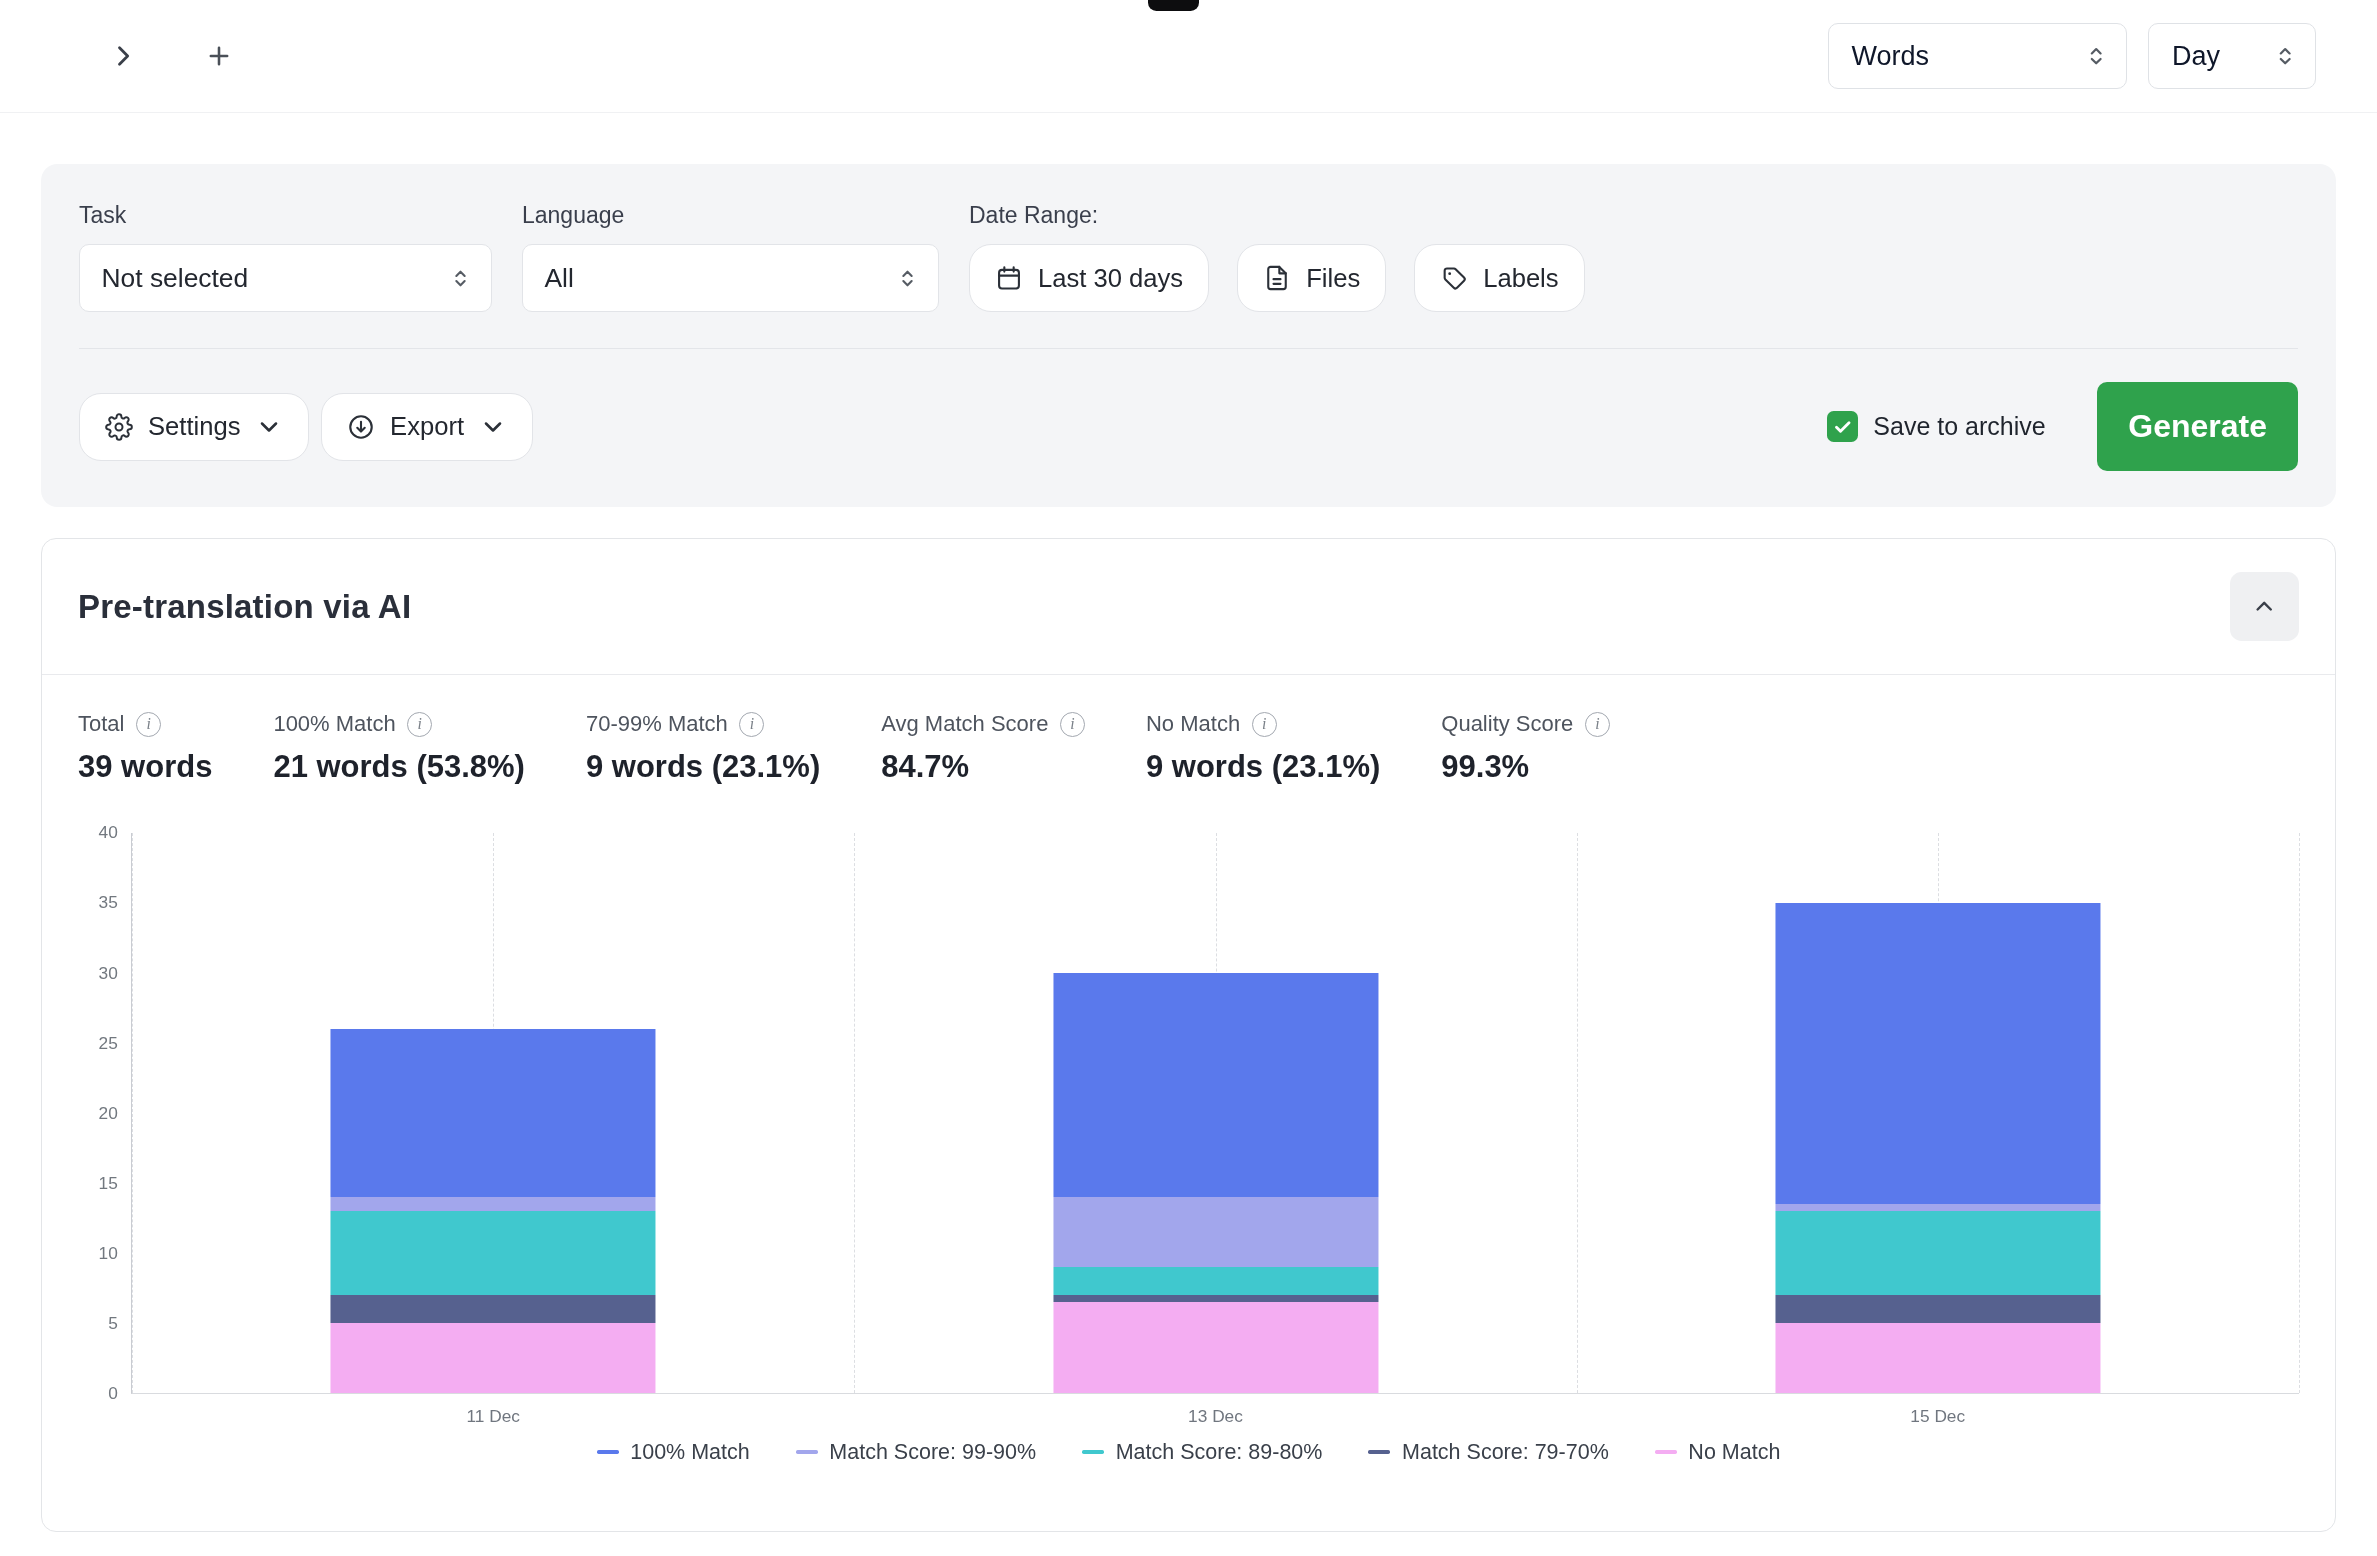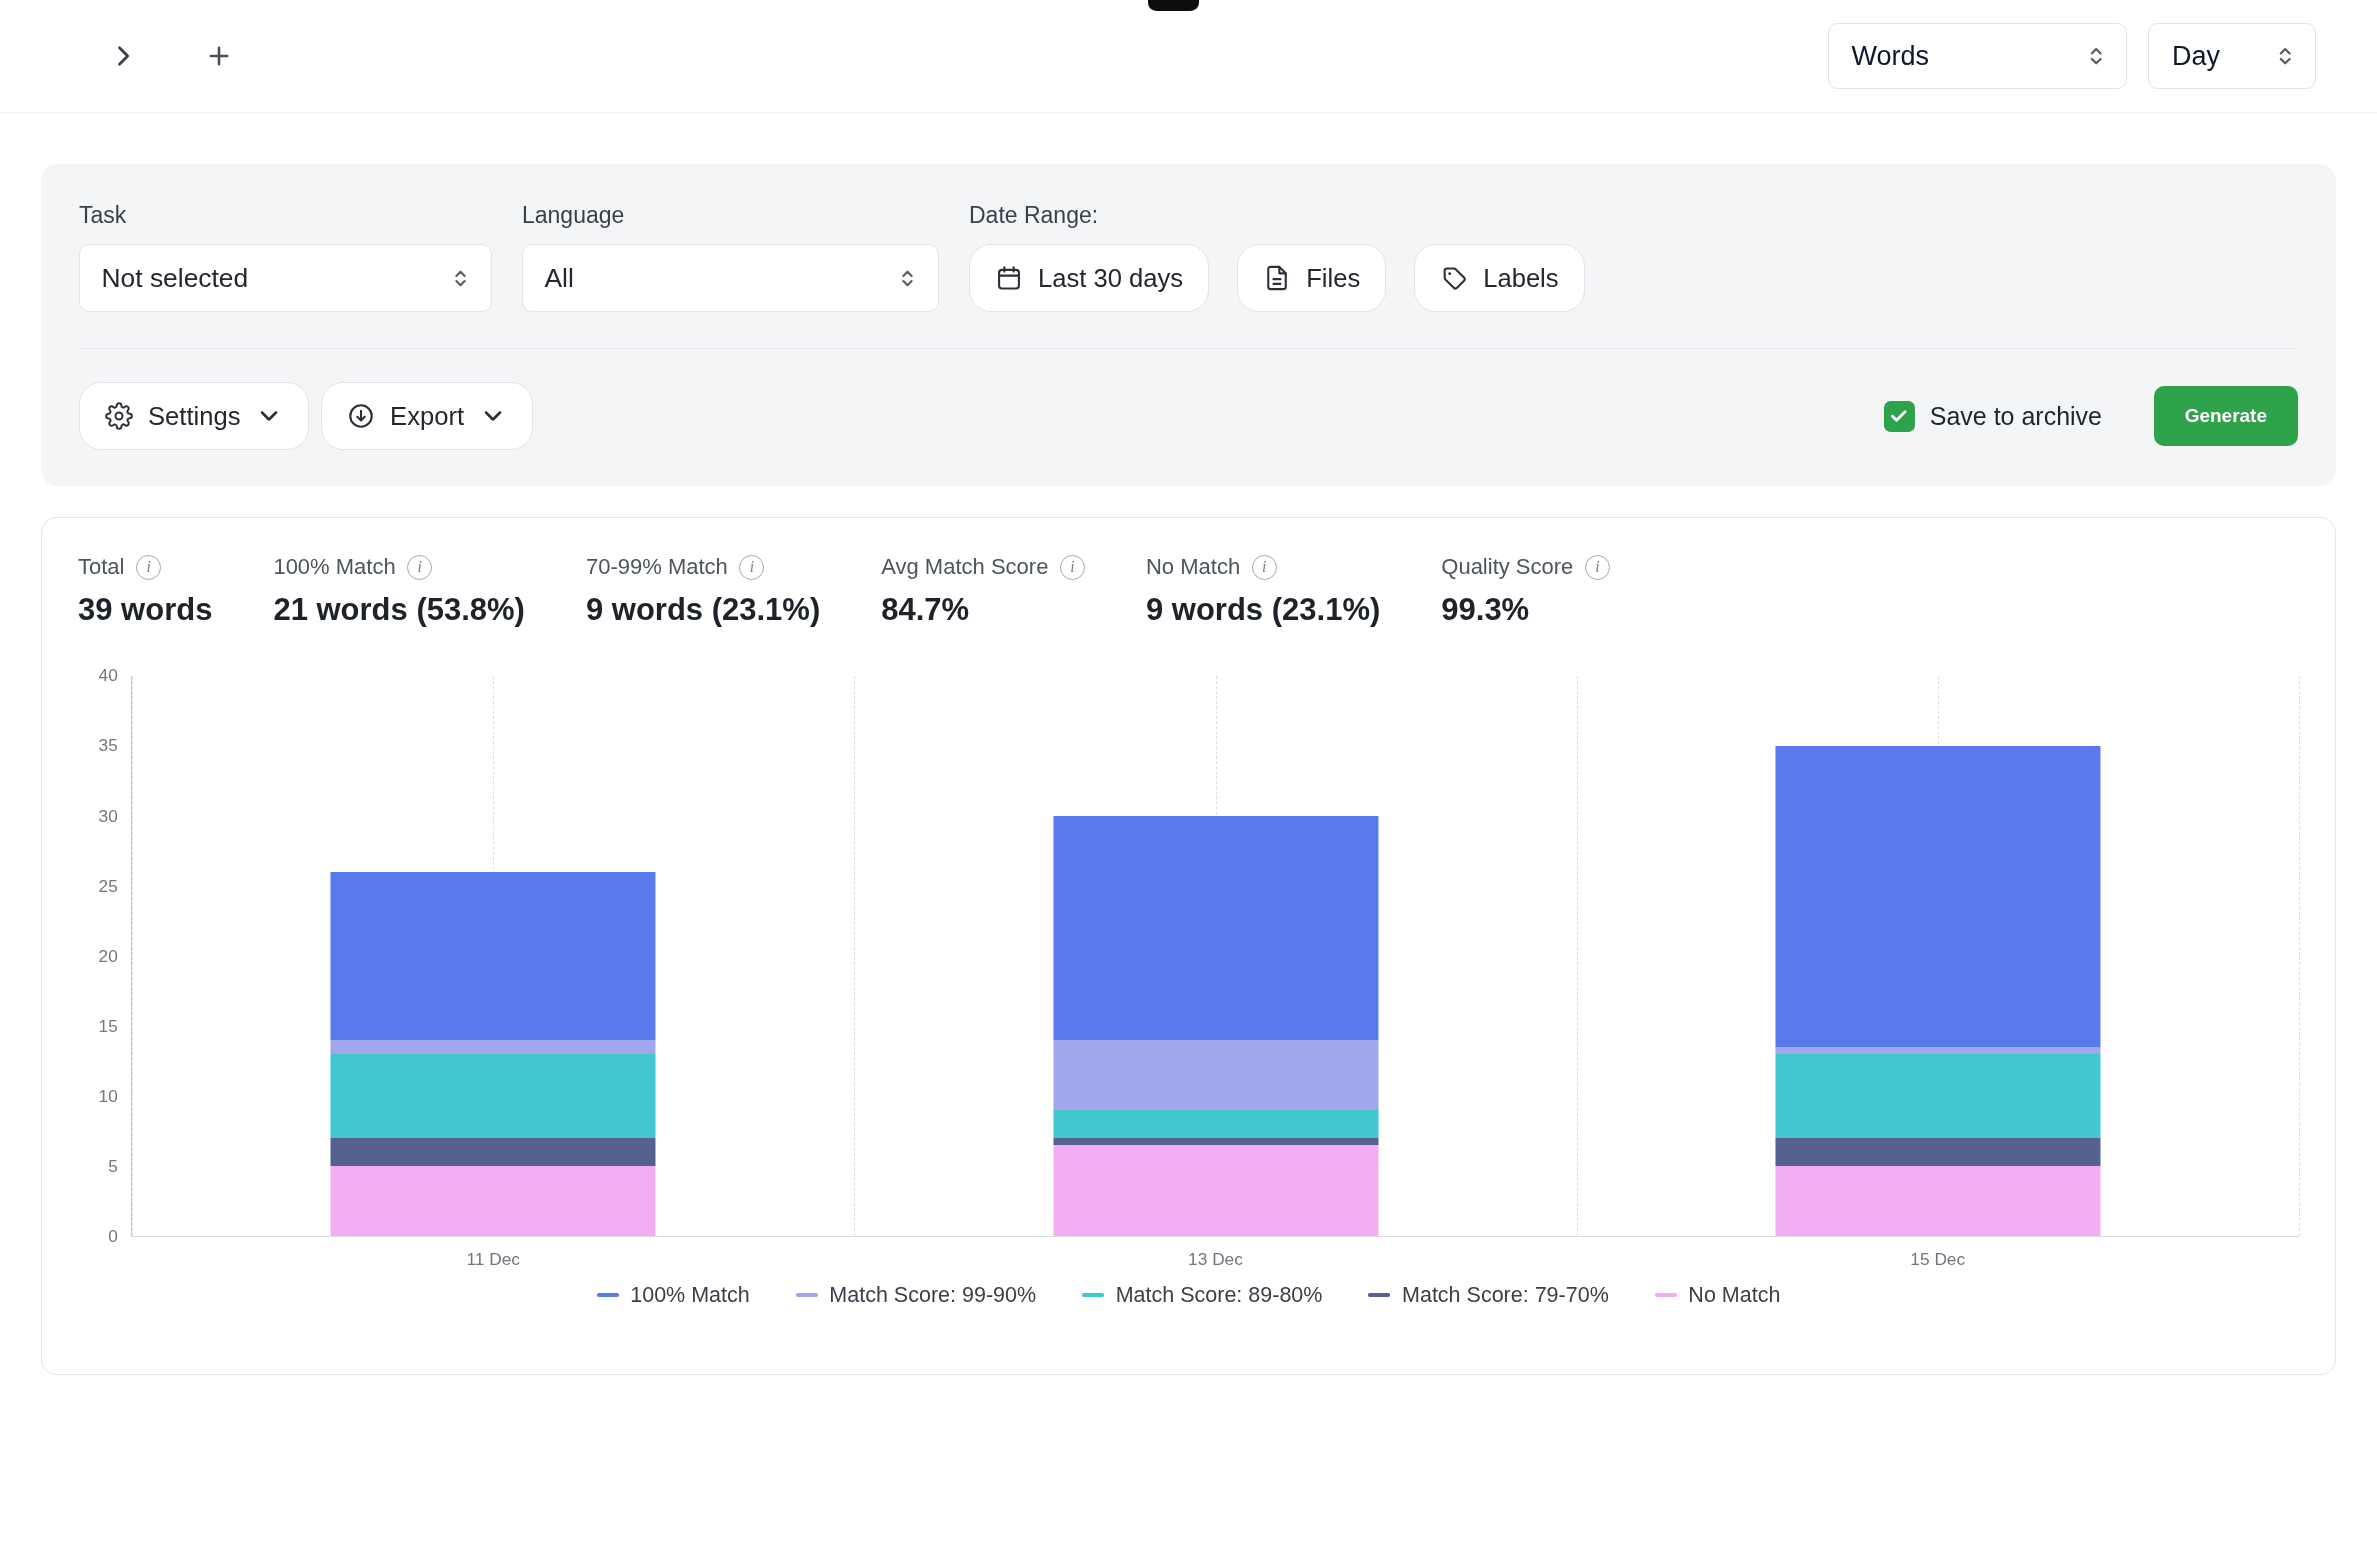--- a/index.html
+++ b/index.html
@@ -40,21 +40,21 @@
   .fbtn{display:inline-flex;align-items:center;gap:15px;height:68px;padding:0 25px;background:#fff;
     border:0.8px solid #E2E4E8;border-radius:22px;font-size:25.6px;color:#23272F}
   .fbtn svg{width:28px;height:28px;color:#2B3038}
   .panel-divider{border:none;border-top:0.8px solid #E3E5E9;margin:36px 0 0}
   .row2{display:flex;align-items:center;margin-top:33px;gap:11.6px}
   .spacer{flex:1}
   .chkrow{display:flex;align-items:center;gap:15px;font-size:25px;color:#1F242D;margin-right:40px;cursor:pointer}
   .checkbox{width:31px;height:31px;background:#2FA24C;border-radius:6.6px;display:flex;align-items:center;justify-content:center;flex:0 0 auto}
   .checkbox svg{width:21.5px;height:21.5px}
   .caret{width:21.5px;height:21.5px;color:#5A6068}
-  .generate{height:60px;padding:0 31px;background:#2FA24C;border:none;border-radius:10px;color:#fff;font-size:19px;font-weight:600}
+  .generate{height:89px;padding:0 31px;background:#2FA24C;border:none;border-radius:10px;color:#fff;font-size:32px;font-weight:600}
 
   
   .card{margin:31px 41px 0;border:0.8px solid #E3E5E8;border-radius:15px;background:#fff}
   .card-header{display:flex;align-items:center;justify-content:space-between;padding:33px 36px;border-bottom:0.8px solid #E9EAED}
   .card-title{font-size:33px;font-weight:800;color:#2A2F3A;letter-spacing:0.2px}
   .collapse-btn{width:69px;height:69px;background:#EFF0F2;border:none;border-radius:11.6px;display:flex;align-items:center;justify-content:center;color:#3A3F49}
   .collapse-btn svg{width:26.4px;height:26.4px}
   .card-body{padding:36px 36px 66px}
   .section-title{font-size:31px;font-weight:700;color:#22262F;margin:3.3px 0 40px}
   .stats{display:flex;gap:61px}
@@ -189,20 +189,28 @@
             <path d="M5 12.5l4.5 4.5L19 7.5"></path>
           </svg>
       </span>
       <span>Save to archive</span>
     </label>
     <button class="generate">Generate</button>
   </div>
 </section>
 
 <section class="card">
+  <div class="card-header">
+    <h2 class="card-title">Pre-translation via AI</h2>
+    <button class="collapse-btn">
+      <svg viewBox="0 0 24 24" fill="none" stroke="currentColor" stroke-width="2.2" stroke-linecap="round" stroke-linejoin="round">
+          <path d="M6 15l6-6 6 6"></path>
+        </svg>
+    </button>
+  </div>
   <div class="card-body">
     <div class="stats" id="stats">
         <div class="stat">
           <div class="stat-label">
             <span>Total</span>
             <span class="info">i</span>
           </div>
           <div class="stat-value">39 words</div>
         </div>
         <div class="stat">

